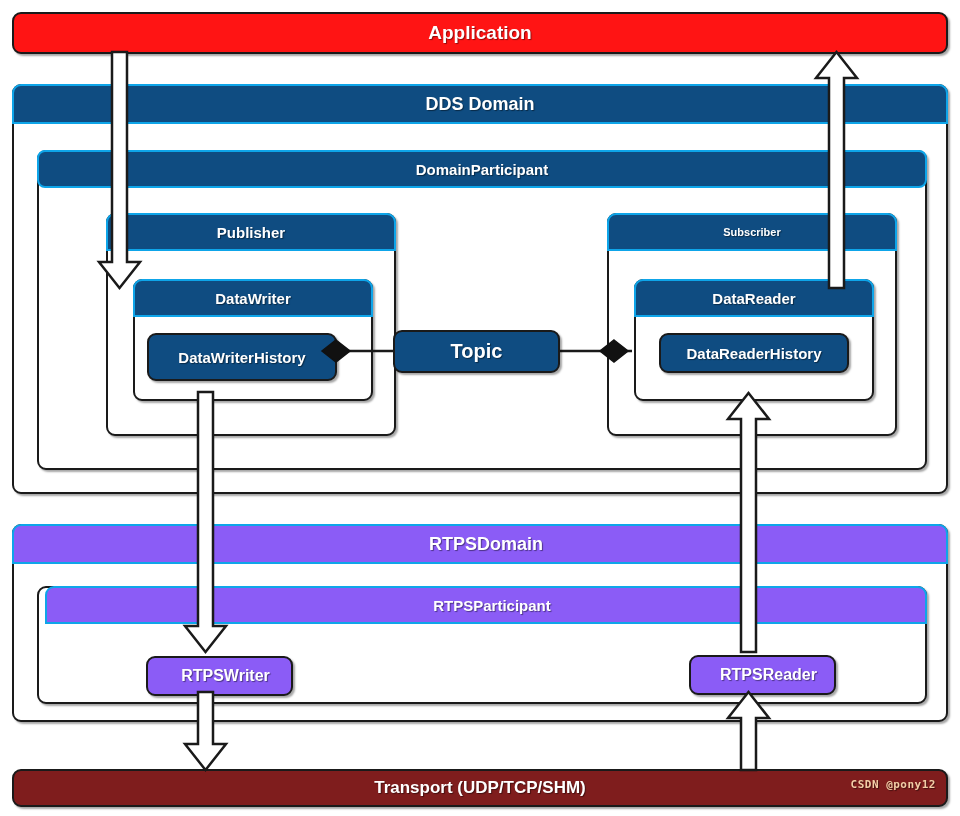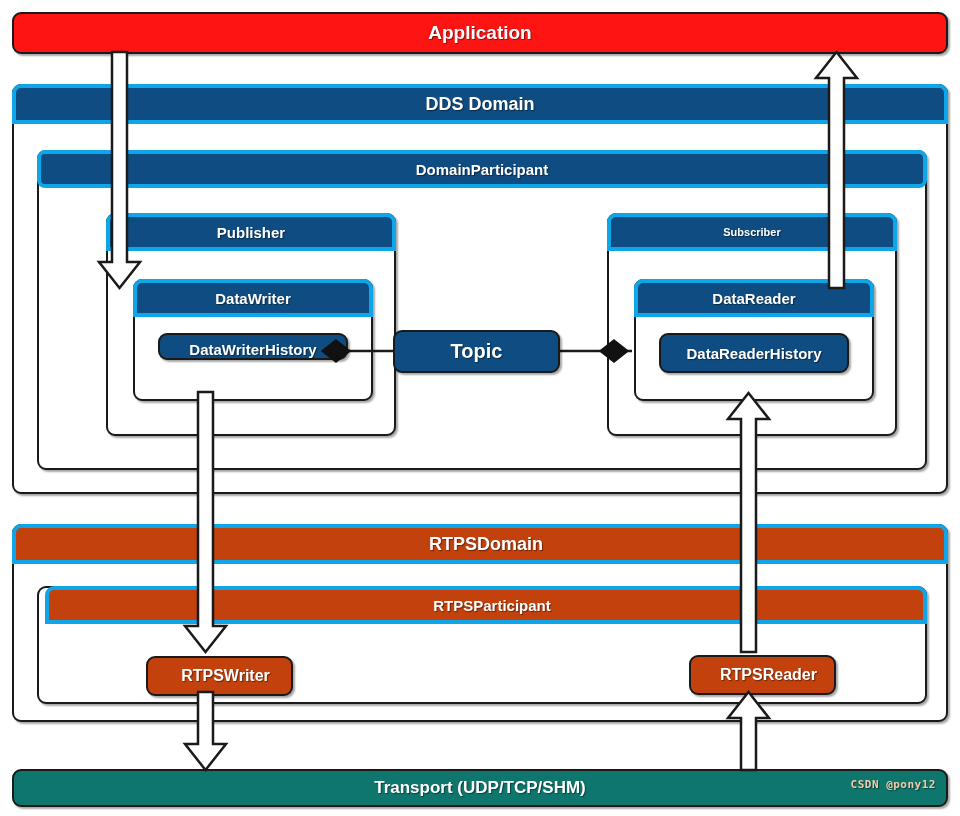--- a/index.html
+++ b/index.html
@@ -45,34 +45,34 @@
     text-shadow: 1px 1px 1px rgba(0,0,0,0.45);
   }
 
   
   .hdr {
     position: absolute;
     left: -2px;
     top: -2px;
     right: -2px;
     box-sizing: border-box;
-    border: 4px solid #0ea5e9;
+    border: 2px solid #0ea5e9;
     border-radius: 9px 9px 0 0;
     display: flex;
     align-items: center;
     justify-content: center;
     color: #ffffff;
     font-weight: bold;
     text-shadow: 1px 1px 1px rgba(0,0,0,0.45);
   }
 
   .blue  { background: #0F4C81; }
-  .green { background: #c2410c; padding-left: 12px; }
+  .green { background: #8b5cf6; padding-left: 12px; }
   .red   { background: #FF1414; }
-  .orange{ background: #0f766e; text-align: center; }
+  .orange{ background: #7f1d1d; text-align: center; }
 
   
   #connectors {
     position: absolute;
     left: 0;
     top: 0;
     width: 960px;
     height: 816px;
     pointer-events: none;
   }
@@ -110,21 +110,21 @@
       <div class="node" style="left:25px; top:61px; width:290px; height:223px;margin-left:42px;">
         <div class="hdr blue" style="height:38px; font-size:15px;">
           <span>Publisher</span>
         </div>
 
         <div class="node" style="left:25px; top:64px; width:240px; height:122px;">
           <div class="hdr blue" style="height:38px; font-size:15px;">
             <span>DataWriter</span>
           </div>
 
-          <div class="bar blue" style="left:23px; top:52px; width:190px; height:27px; font-size:15px;align-items:flex-end;">
+          <div class="bar blue" style="left:12px; top:52px; width:190px; height:48px; font-size:15px;">
             <span>DataWriterHistory</span>
           </div>
         </div>
       </div>
 
       <div class="node" style="left:568px; top:61px; width:290px; height:223px;">
         <div class="hdr blue" style="height:38px; font-size:11px;">
           <span>Subscriber</span>
         </div>
 

